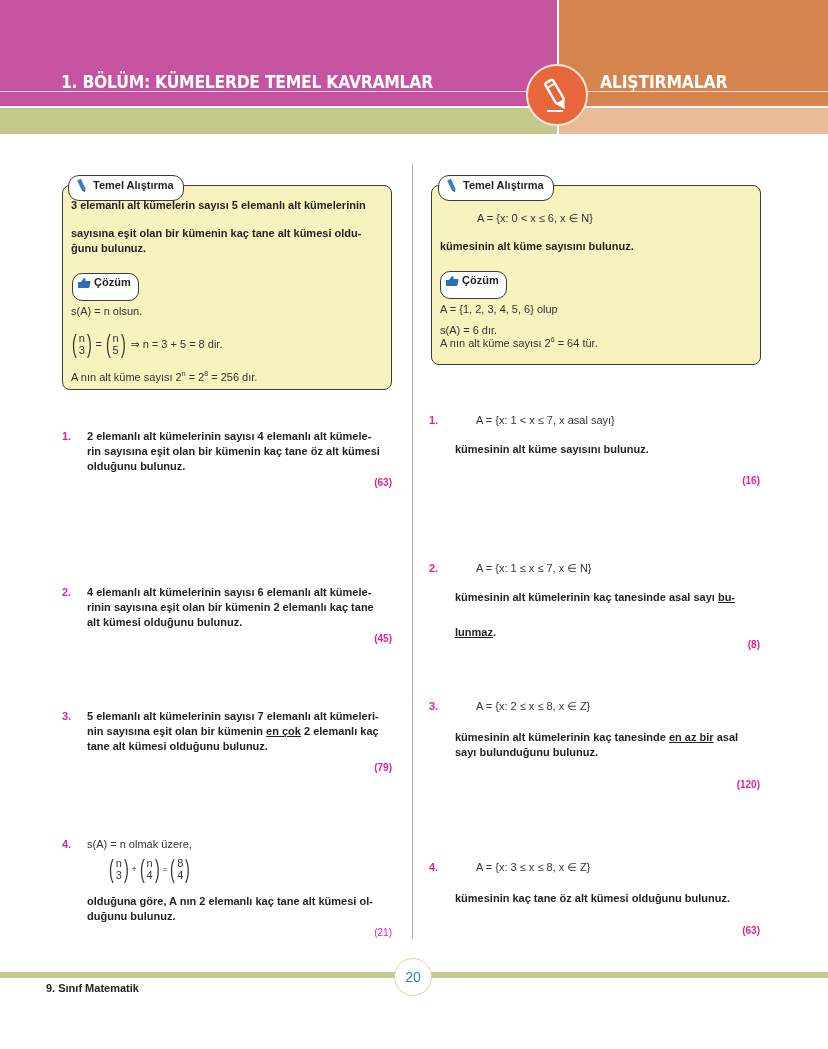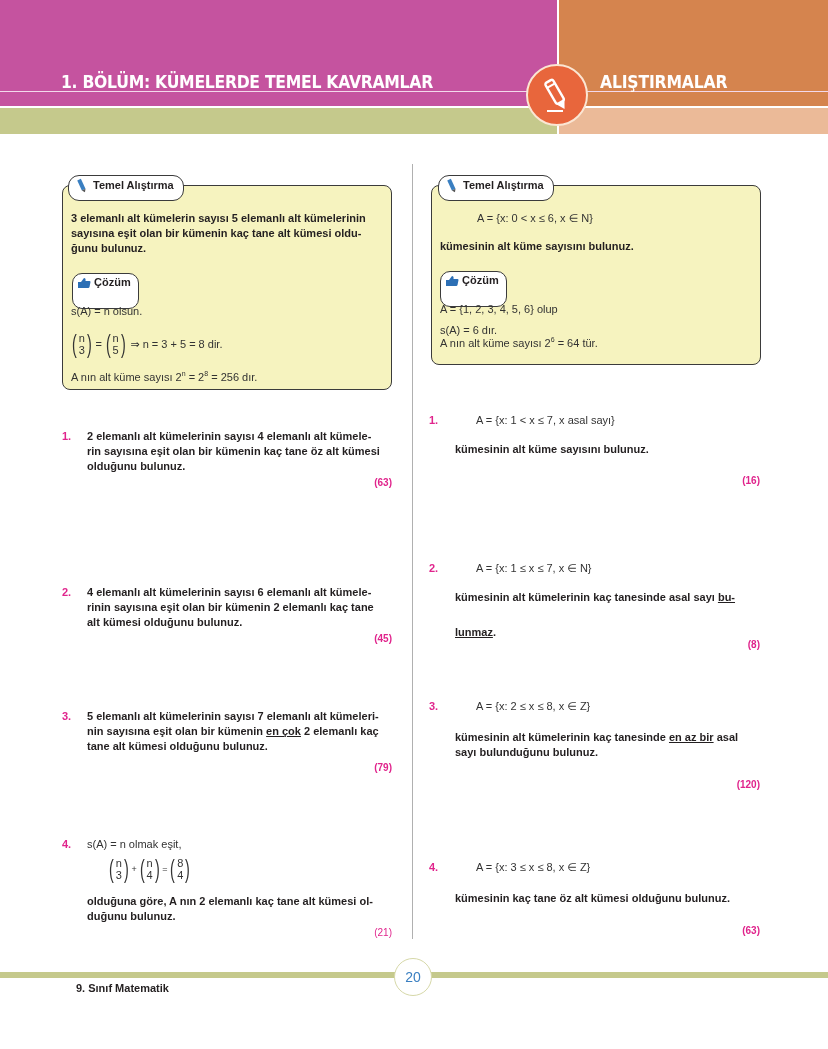--- a/index.html
+++ b/index.html
@@ -16,39 +16,39 @@
   .section-title { position: absolute; left: 600px; top: 72px; font-family: "DejaVu Sans", sans-serif; font-weight: bold; font-size: 17px; color: #ffffff; letter-spacing: -0.2px; transform: scaleX(0.92); transform-origin: left; }
   .pencil-badge { position: absolute; left: 526px; top: 64px; width: 62px; height: 62px; border-radius: 50%; background: #e8663c; border: 2px solid #fbe6d3; display: flex; align-items: center; justify-content: center; }
 
   
   .col-divider { position: absolute; left: 412px; top: 164px; width: 1px; height: 775px; background: #b0b0b0; }
 
   
   .ex-box { position: absolute; background: #f6f3bf; border: 1.5px solid #3b3b3b; border-radius: 8px; }
   .ex-tag { position: absolute; height: 26px; padding: 0 9px 0 24px; border: 1.5px solid #3b3b3b; border-radius: 11px; background: #ffffff; font-size: 11px; font-weight: bold; line-height: 19px; color: #231f20; white-space: nowrap; }
   .ex-tag .tag-icon { position: absolute; left: 6px; top: 2px; width: 14px; height: 16px; }
-  .sol-tag { position: absolute; height: 36px; padding: 0 7px 0 21px; border: 1.5px solid #3b3b3b; border-radius: 10px; background: #ffffff; font-size: 11px; font-weight: bold; line-height: 17px; white-space: nowrap; }
+  .sol-tag { position: absolute; height: 28px; padding: 0 7px 0 21px; border: 1.5px solid #3b3b3b; border-radius: 10px; background: #ffffff; font-size: 11px; font-weight: bold; line-height: 17px; white-space: nowrap; }
   .sol-tag .tag-icon { position: absolute; left: 4px; top: 3px; width: 14px; height: 12px; }
 
   .t { position: absolute; font-size: 11px; line-height: 15px; white-space: nowrap; }
   .b { font-weight: bold; }
   .n { font-weight: normal; color: #333; }
   .num { position: absolute; font-size: 11px; font-weight: bold; color: #e0248c; }
   .ans { position: absolute; font-size: 10px; font-weight: bold; color: #e0248c; text-align: right; }
   .u { text-decoration: underline; }
 
   .binom { display: inline-flex; align-items: center; vertical-align: middle; font-size: 11px; }
   .binom .par { font-size: 26px; line-height: 26px; font-weight: normal; transform: scaleX(0.55); display: inline-block; }
   .binom .stack { display: inline-flex; flex-direction: column; line-height: 12px; font-size: 11px; text-align: center; }
 
   
   .ftr-bar-l { position: absolute; left: 0; top: 972px; width: 395px; height: 6px; background: #c5c98c; }
   .ftr-bar-r { position: absolute; left: 431px; top: 972px; width: 397px; height: 6px; background: #c5c98c; }
   .page-circle { position: absolute; left: 394px; top: 958px; width: 38px; height: 38px; border-radius: 50%; border: 1px solid #d6d8a8; background: #ffffff; font-size: 14px; color: #3a7fc1; text-align: center; line-height: 36px; }
-  .footer-label { position: absolute; left: 76px; top: 982px; font-size: 11px; font-weight: bold; color: #231f20; }
+  .footer-label { position: absolute; left: 46px; top: 982px; font-size: 11px; font-weight: bold; color: #231f20; }
 </style>
 </head>
 <body>
 
 <div>
   <div class="hdr-pink"></div>
   <div class="hdr-orange"></div>
   <div class="hdr-green"></div>
   <div class="hdr-peach"></div>
   <div class="hdr-line"></div>
@@ -71,21 +71,21 @@
 <div class="ex-box" style="left:62px; top:185px; width:330px; height:205px;"></div>
 <div class="ex-tag" style="left:68px; top:175px;">
   <svg class="tag-icon" viewBox="0 0 14 16">
       <g transform="rotate(-25 7 8)">
         <rect x="5" y="1" width="4" height="11" fill="#3a7fc1"></rect>
         <polygon points="5,12 9,12 7,15" fill="#555"></polygon>
       </g>
     </svg>
   <span>Temel Alıştırma</span>
 </div>
-<div class="t b" style="left:71px; top:211px;">3 elemanlı alt kümelerin sayısı 5 elemanlı alt kümelerinin</div>
+<div class="t b" style="left:71px; top:198px;">3 elemanlı alt kümelerin sayısı 5 elemanlı alt kümelerinin</div>
 <div class="t b" style="left:71px; top:226px;">sayısına eşit olan bir kümenin kaç tane alt kümesi oldu-</div>
 <div class="t b" style="left:71px; top:241px;">ğunu bulunuz.</div>
 <div class="sol-tag" style="left:72px; top:273px;">
   <svg class="tag-icon" viewBox="0 0 14 12">
       <path d="M1 5 h3 v6 h-3 z M4 5 l3-4 q2 0 1.5 3 h4 q1 0 1 1 l-1 5 q-.3 1-1.3 1 h-7.2 z" fill="#2c6fb5"></path>
     </svg>
   <span>Çözüm</span>
 </div>
 <div class="t n" style="left:71px; top:304px;">s(A) = n olsun.</div>
 <div class="t n" style="left:70px; top:331px; display:flex; align-items:center;">
@@ -155,21 +155,21 @@
 <div>
   <div class="num" style="left:62px; top:710px;">3.</div>
   <div class="t b" style="left:87px; top:709px;">5 elemanlı alt kümelerinin sayısı 7 elemanlı alt kümeleri-</div>
   <div class="t b" style="left:87px; top:724px;"><span>nin sayısına eşit olan bir kümenin </span><span class="u">en çok</span><span> 2 elemanlı kaç</span></div>
   <div class="t b" style="left:87px; top:739px;">tane alt kümesi olduğunu bulunuz.</div>
   <div class="ans" style="right:436px; top:762px;">(79)</div>
 </div>
 
 <div>
   <div class="num" style="left:62px; top:838px;">4.</div>
-  <div class="t n" style="left:87px; top:837px;">s(A) = n olmak eşit,</div>
+  <div class="t n" style="left:87px; top:837px;">s(A) = n olmak üzere,</div>
   <div class="t n" style="left:107px; top:856px; display:flex; align-items:center;">
     <span class="binom">
         <span class="par">(</span>
         <span class="stack">
           <span>n</span>
           <span>3</span>
         </span>
         <span class="par">)</span>
       </span>
     <span style="margin:0 1px; font-size:9px;">+</span>

